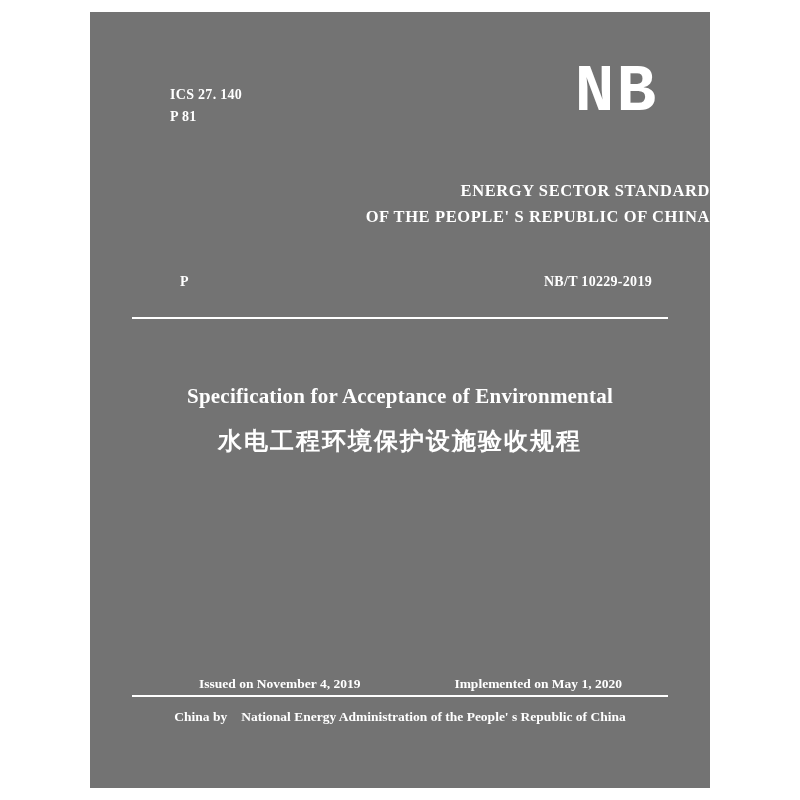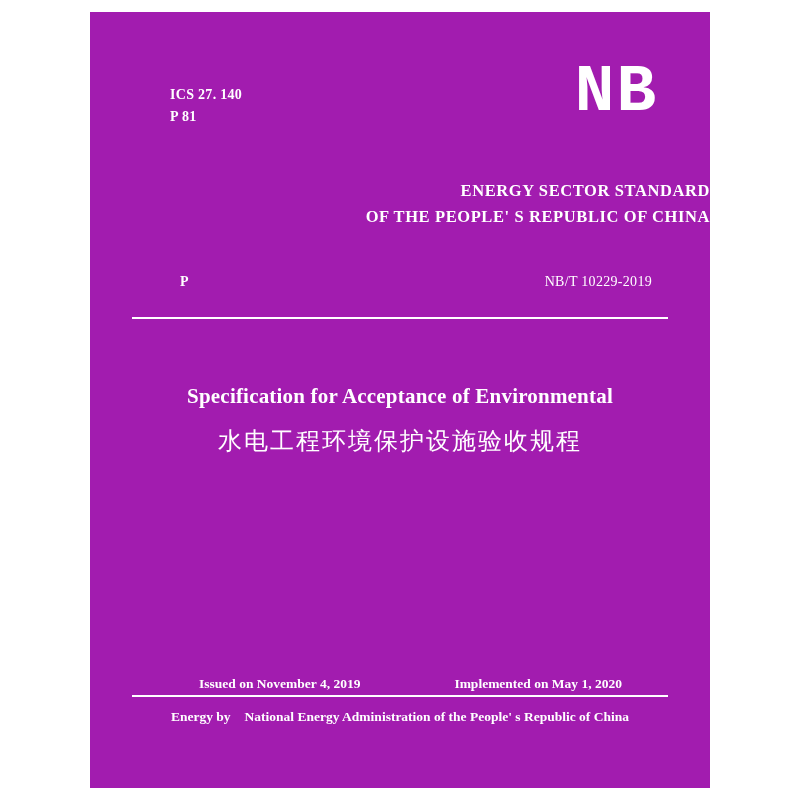--- a/index.html
+++ b/index.html
@@ -18,21 +18,21 @@
     height: 800px;
     background: #ffffff;
     overflow: hidden;
   }
   .cover {
     position: absolute;
     left: 90px;
     top: 12px;
     width: 620px;
     height: 776px;
-    background: #a21caf;
+    background: #737373;
     color: #ffffff;
   }
   
   .ics-block {
     position: absolute;
     left: 80px;
     top: 72px;
     font-weight: bold;
     font-size: 14px;
     line-height: 1.55;
@@ -79,21 +79,21 @@
     position: absolute;
     left: 90px;
     top: 0;
     font-weight: bold;
     font-size: 14px;
   }
   .code-right {
     position: absolute;
     right: 58px;
     top: 0;
-    font-weight: normal;
+    font-weight: bold;
     font-size: 14px;
     letter-spacing: 0.3px;
   }
   .rule {
     position: absolute;
     left: 42px;
     width: 536px;
     height: 2px;
     background: #ffffff;
   }
@@ -109,21 +109,21 @@
   }
   .doc-title-en {
     font-weight: bold;
     font-size: 21px;
     line-height: 1.75;
     letter-spacing: 0.2px;
     margin-top: 24px;
   }
   .doc-title-cn {
     font-family: "DejaVu Sans", sans-serif;
-    font-weight: normal;
+    font-weight: bold;
     font-size: 24px;
     letter-spacing: 2px;
     margin-top: 10px;
   }
 
   .dates {
     position: absolute;
     left: 0;
     right: 0;
     top: 664px;
@@ -184,17 +184,17 @@
     </div>
 
     <div class="dates">
       <div class="date-issued">Issued on November 4, 2019</div>
       <div class="date-implemented">Implemented on May 1, 2020</div>
     </div>
 
     <div class="rule rule-bottom"></div>
 
     <div class="issuer">
-      <span class="by">Energy by</span><span>National Energy Administration of the People' s Republic of China</span>
+      <span class="by">China by</span><span>National Energy Administration of the People' s Republic of China</span>
     </div>
 
   </div>
 </div>
 
 </body></html>

